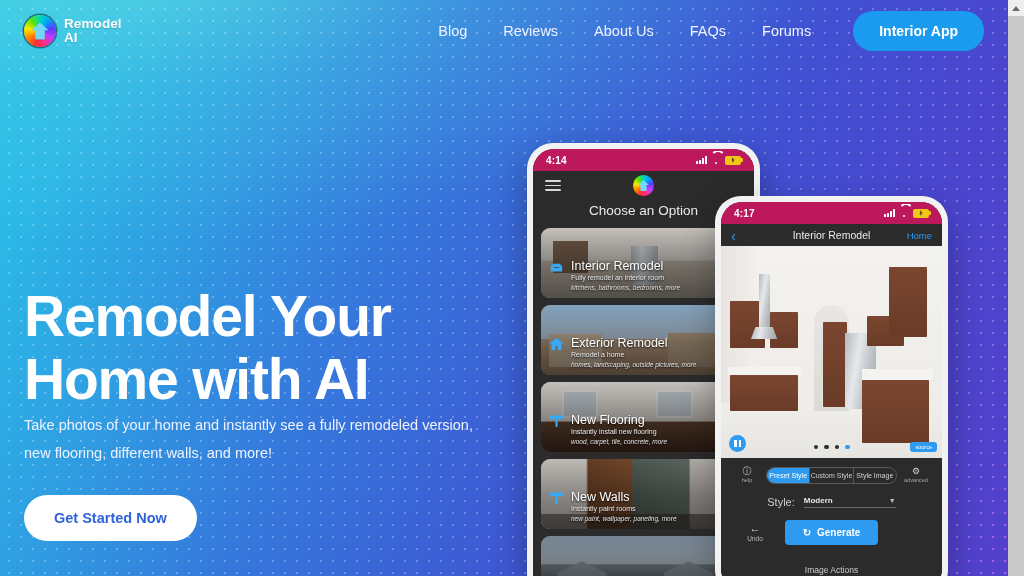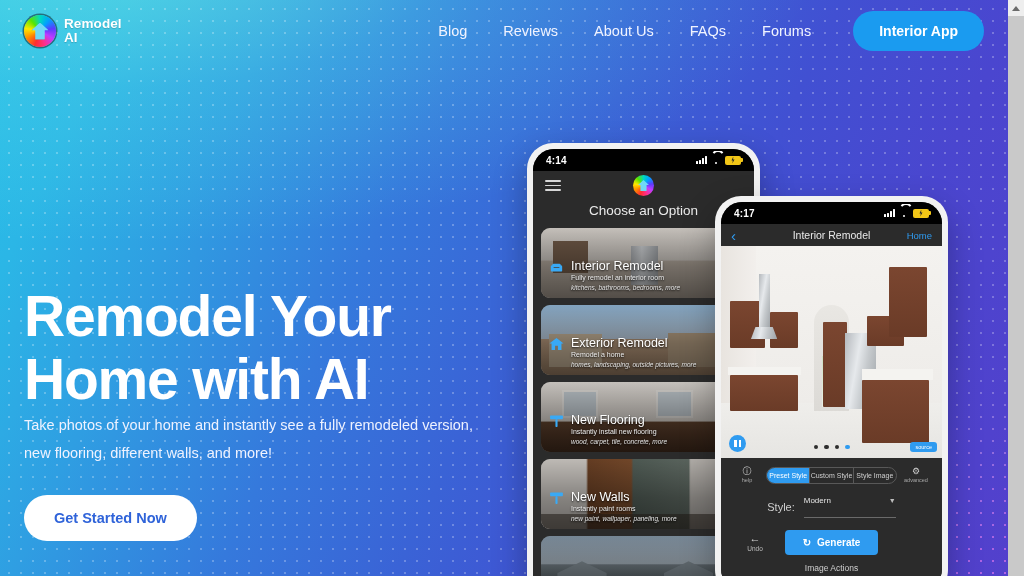--- a/index.html
+++ b/index.html
@@ -116,21 +116,21 @@
   .phone .screen {
     width: 100%; height: 100%; border-radius: 21px; overflow: hidden;
     background: #2b2b2b; position: relative;
   }
   #phone-back { left: 527px; top: 143px; width: 233px; height: 460px; z-index: 10; }
   #phone-front { left: 715px; top: 196px; width: 233px; height: 400px; z-index: 15; }
 
   .statusbar {
     height: 22px; display: flex; align-items: center;
     padding: 0 13px; color: #fff; font-size: 10px; font-weight: bold;
-    background: #000000;
+    background: #be185d;
     text-align: center;
   }
   .statusbar .t { letter-spacing: .2px; }
   .statusbar .right { margin-left: auto; display: flex; align-items: center; gap: 4px; }
   .sig { display: flex; align-items: flex-end; gap: 1px; height: 8px; }
   .sig i { width: 2px; background: #fff; display: block; border-radius: .5px; }
   .sig i:nth-child(1){height:3px}.sig i:nth-child(2){height:4.5px}
   .sig i:nth-child(3){height:6px}.sig i:nth-child(4){height:8px}
   .wifi { width: 10px; height: 8px; position: relative; }
   .wifi::before {
@@ -257,32 +257,32 @@
   .segmented div {
     flex: 1; display: flex; align-items: center; justify-content: center;
     color: #cfcfcf; font-size: 7px; border-right: 1px solid #585858;
   }
   .segmented div:last-child { border-right: none; }
   .segmented div.on { background: #2f9bf0; color: #fff; }
   .style-row { display: flex; align-items: center; justify-content: center; margin-top: 12px; gap: 9px; }
   .style-row .lbl { color: #cfcfcf; font-size: 11px; }
   .style-select {
     width: 92px; border-bottom: 1px solid #6a6a6a; display: flex; align-items: center;
-    color: #e6e6e6; font-size: 8px; padding-bottom: 12px;
+    color: #e6e6e6; font-size: 8px; padding-bottom: 2px; font-weight: bold;
   }
   .style-select .caret { margin-left: auto; font-size: 7px; color: #bdbdbd; }
   .gen-row { display: flex; align-items: center; margin-top: 12px; padding: 0 4px; }
   .undo { width: 42px; text-align: center; color: #bdbdbd; font-size: 6.5px; line-height: 9px; }
   .undo .a { display:block; font-size: 11px; color:#d8d8d8; line-height: 12px; }
   .btn-generate {
     margin: 0 auto; background: #2f9bf0; color: #fff; border: none; border-radius: 4px;
     font-size: 10px; font-weight: bold; padding: 7px 18px; display: flex;
     align-items: center; gap: 6px; cursor: pointer;
   }
-  .img-actions { text-align: center; color: #cfcfcf; font-size: 8.5px; margin-top: 8px; }
+  .img-actions { text-align: center; color: #cfcfcf; font-size: 8.5px; margin-top: 20px; }
 
   
   #scrollbar {
     position: absolute; right: 0; top: 0; width: 16px; height: 576px;
     background: #c9c9c9;
   }
   #scrollbar .arrow-up {
     height: 16px; background: #eeeeee; display: flex; align-items: center; justify-content: center;
   }
   #scrollbar .arrow-up .g { width: 0; height: 0; border-left: 4px solid transparent;

